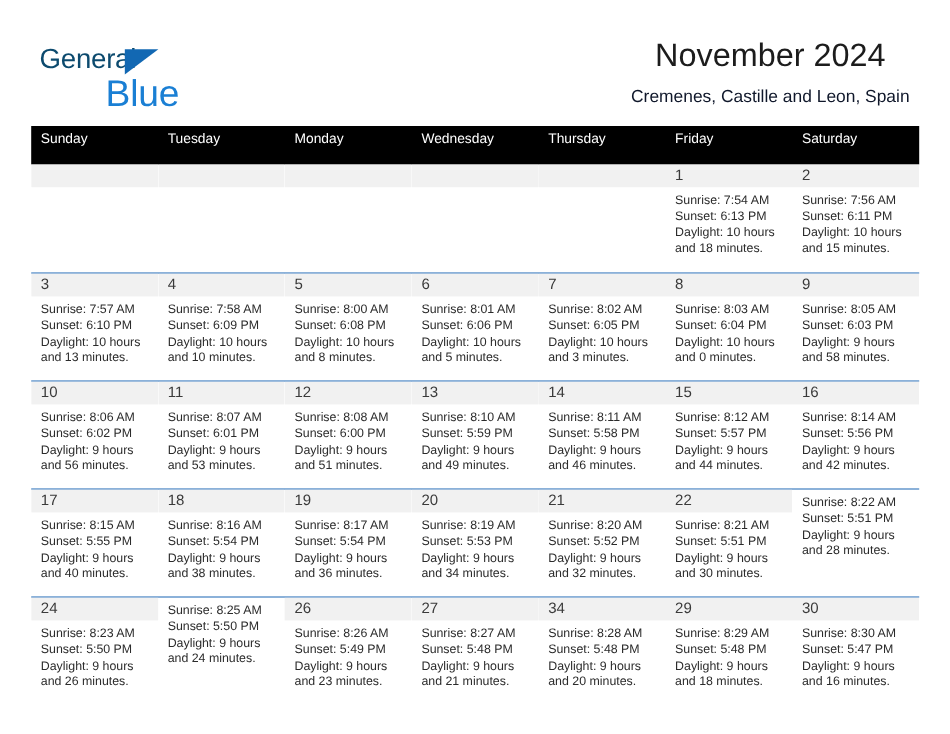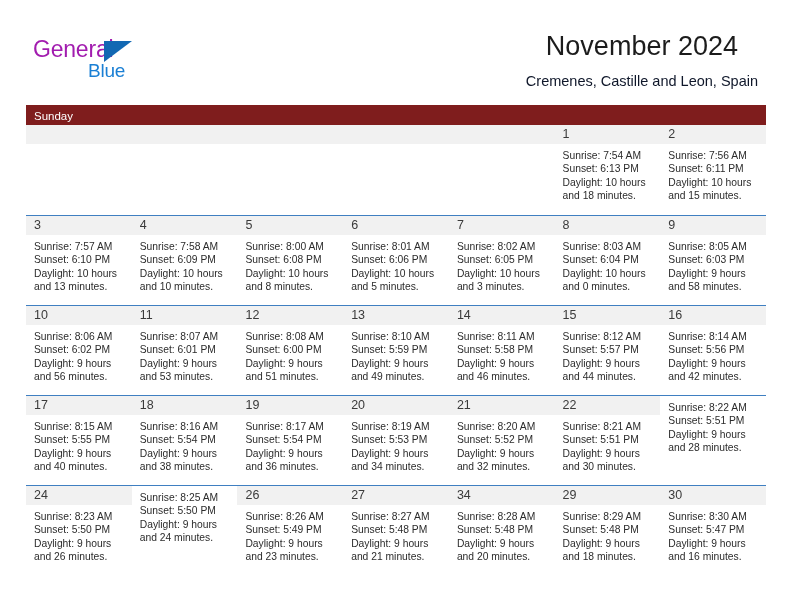--- a/index.html
+++ b/index.html
@@ -35,37 +35,37 @@
     top: 36px;
     width: 200px;
     height: 54px;
   }
   .brand-general {
     position: absolute;
     left: 0;
     top: 0;
     font-size: 23px;
     letter-spacing: -0.2px;
-    color: #a21caf;
+    color: #0c4a6e;
     font-family: "Liberation Sans", sans-serif;
   }
   .brand-tri {
     position: absolute;
     left: 71px;
     top: 5px;
     width: 0;
     height: 0;
     border-left: 28px solid #1268b3;
     border-bottom: 21px solid transparent;
   }
   .brand-blue {
     position: absolute;
     left: 55px;
     top: 24px;
-    font-size: 19px;
+    font-size: 31px;
     letter-spacing: -0.2px;
     color: #1a7fd4;
     font-family: "Liberation Sans", sans-serif;
   }
   .title-block {
     position: absolute;
     right: 34px;
     top: 30px;
     text-align: center;
   }
@@ -85,23 +85,22 @@
 
   
   .calendar {
     position: absolute;
     left: 26px;
     top: 105px;
     width: 740px;
   }
   .week-head {
     display: flex;
-    background: #7f1d1d;
-    height: 20px;
-    flex-direction: column;
+    background: #000000;
+    height: 32px;
   }
   .week-head .dow {
     flex: 1 1 0;
     color: #ffffff;
     font-size: 11.5px;
     line-height: 22px;
     padding-left: 8px;
     box-sizing: border-box;
     white-space: nowrap;
   }

